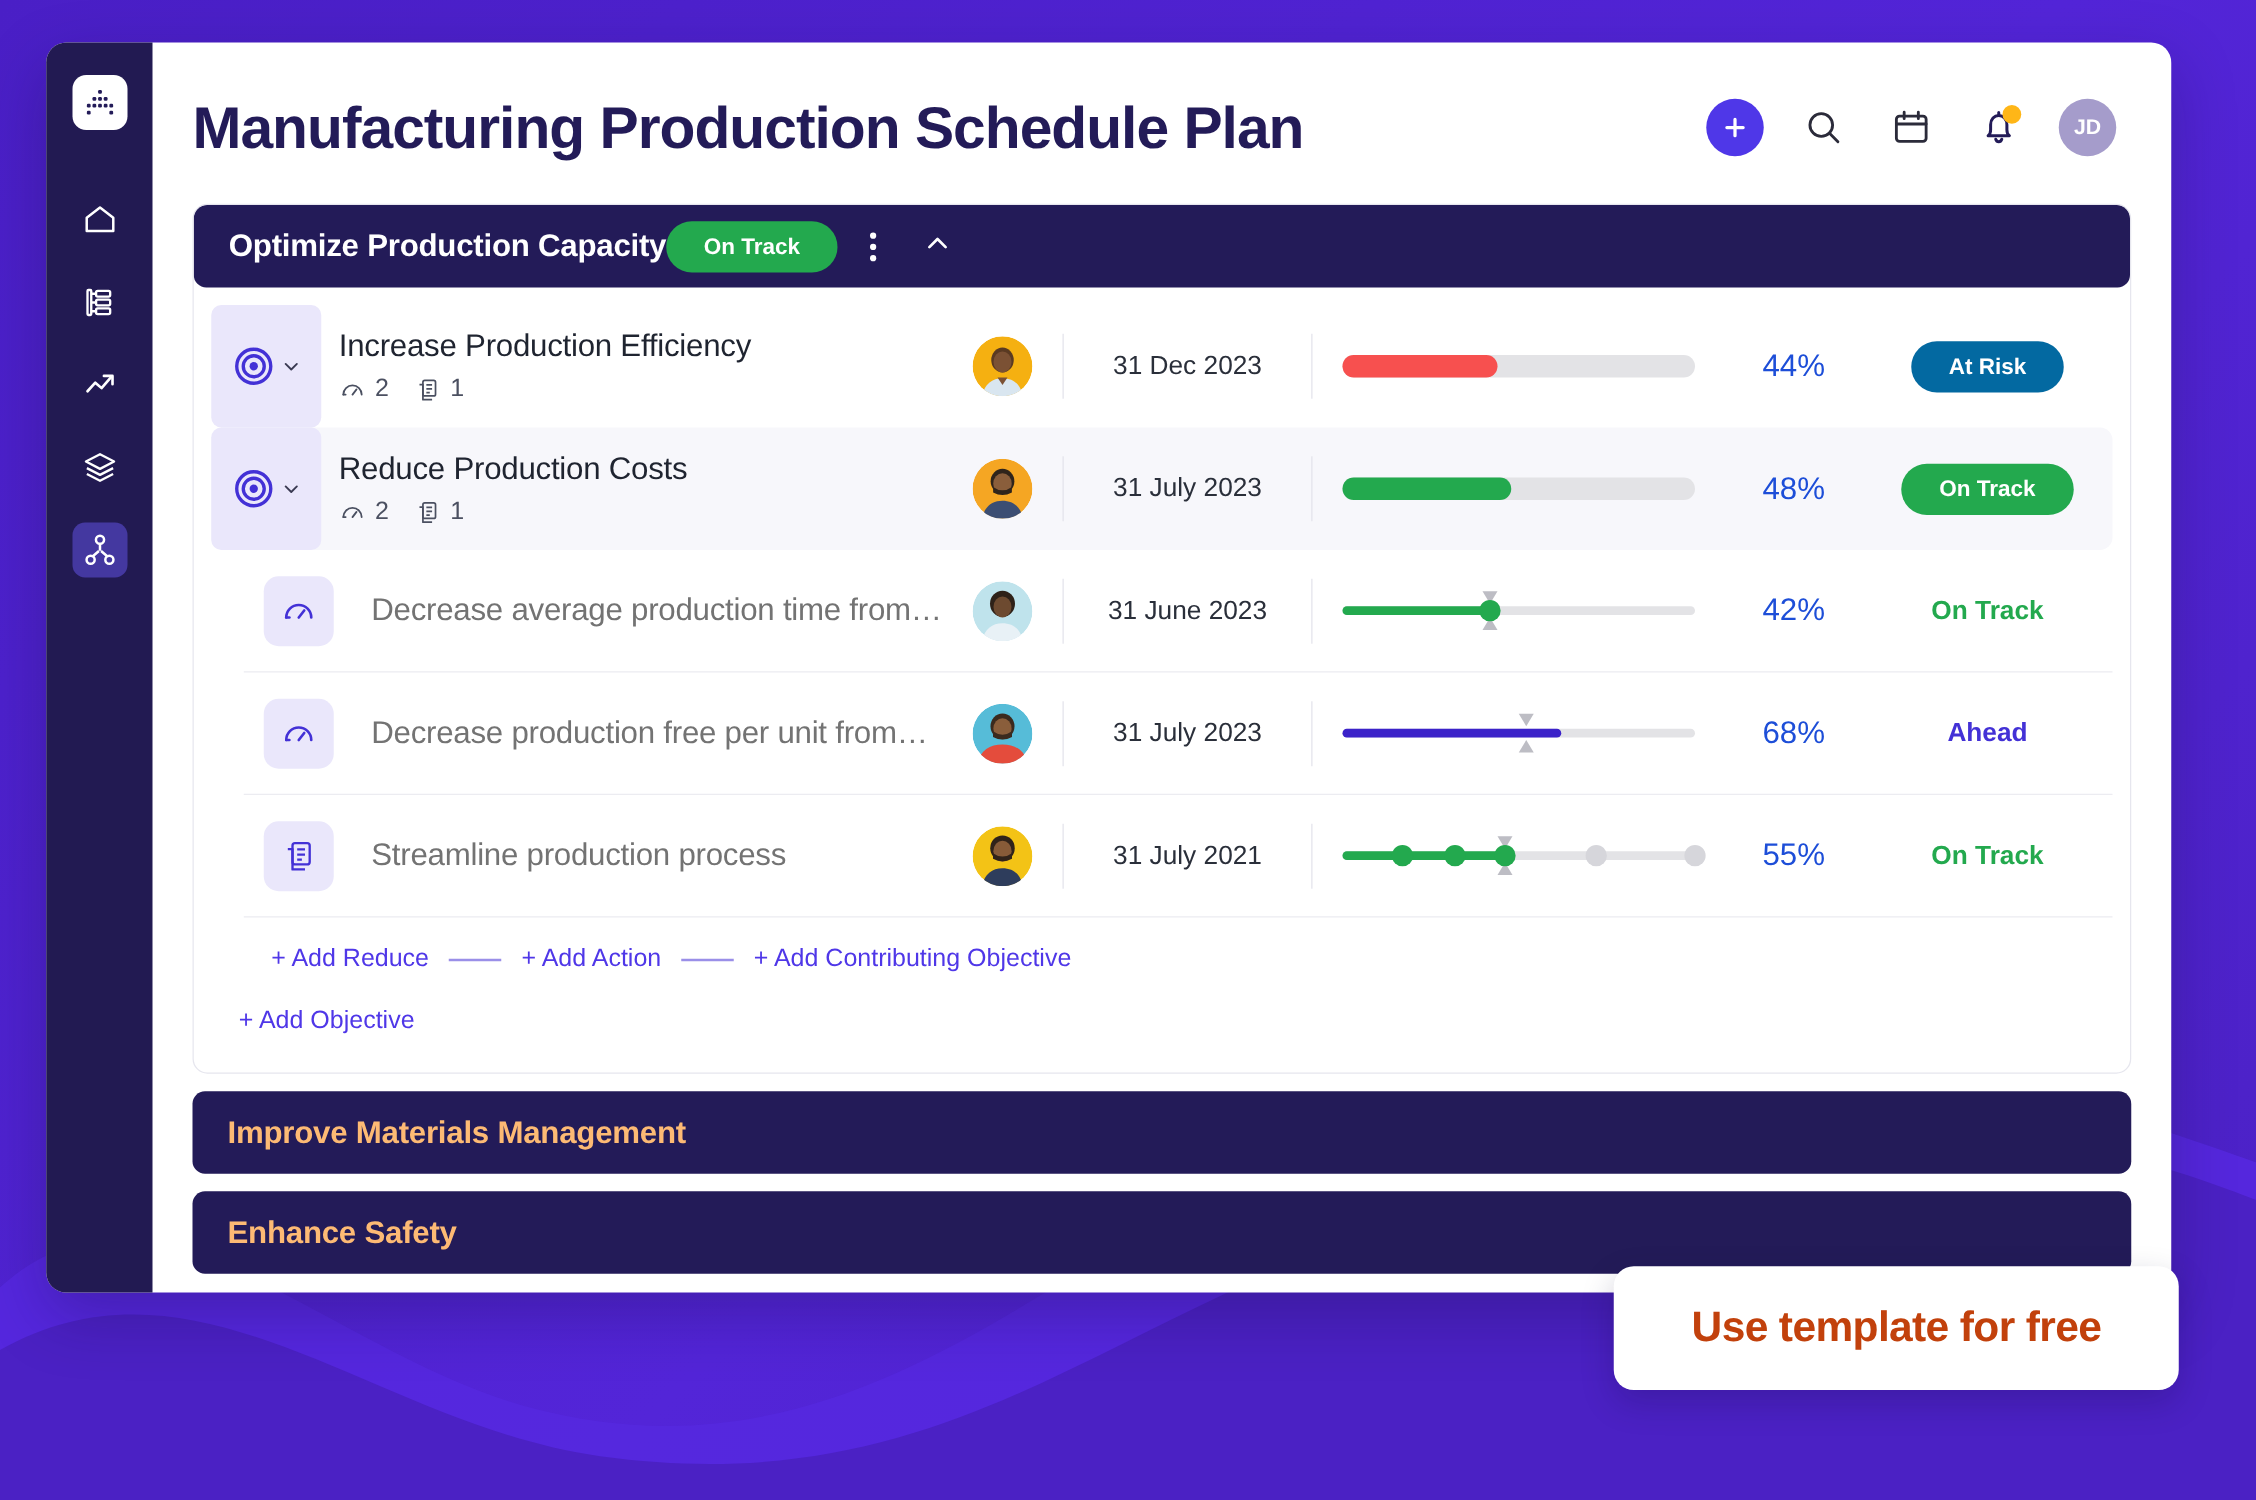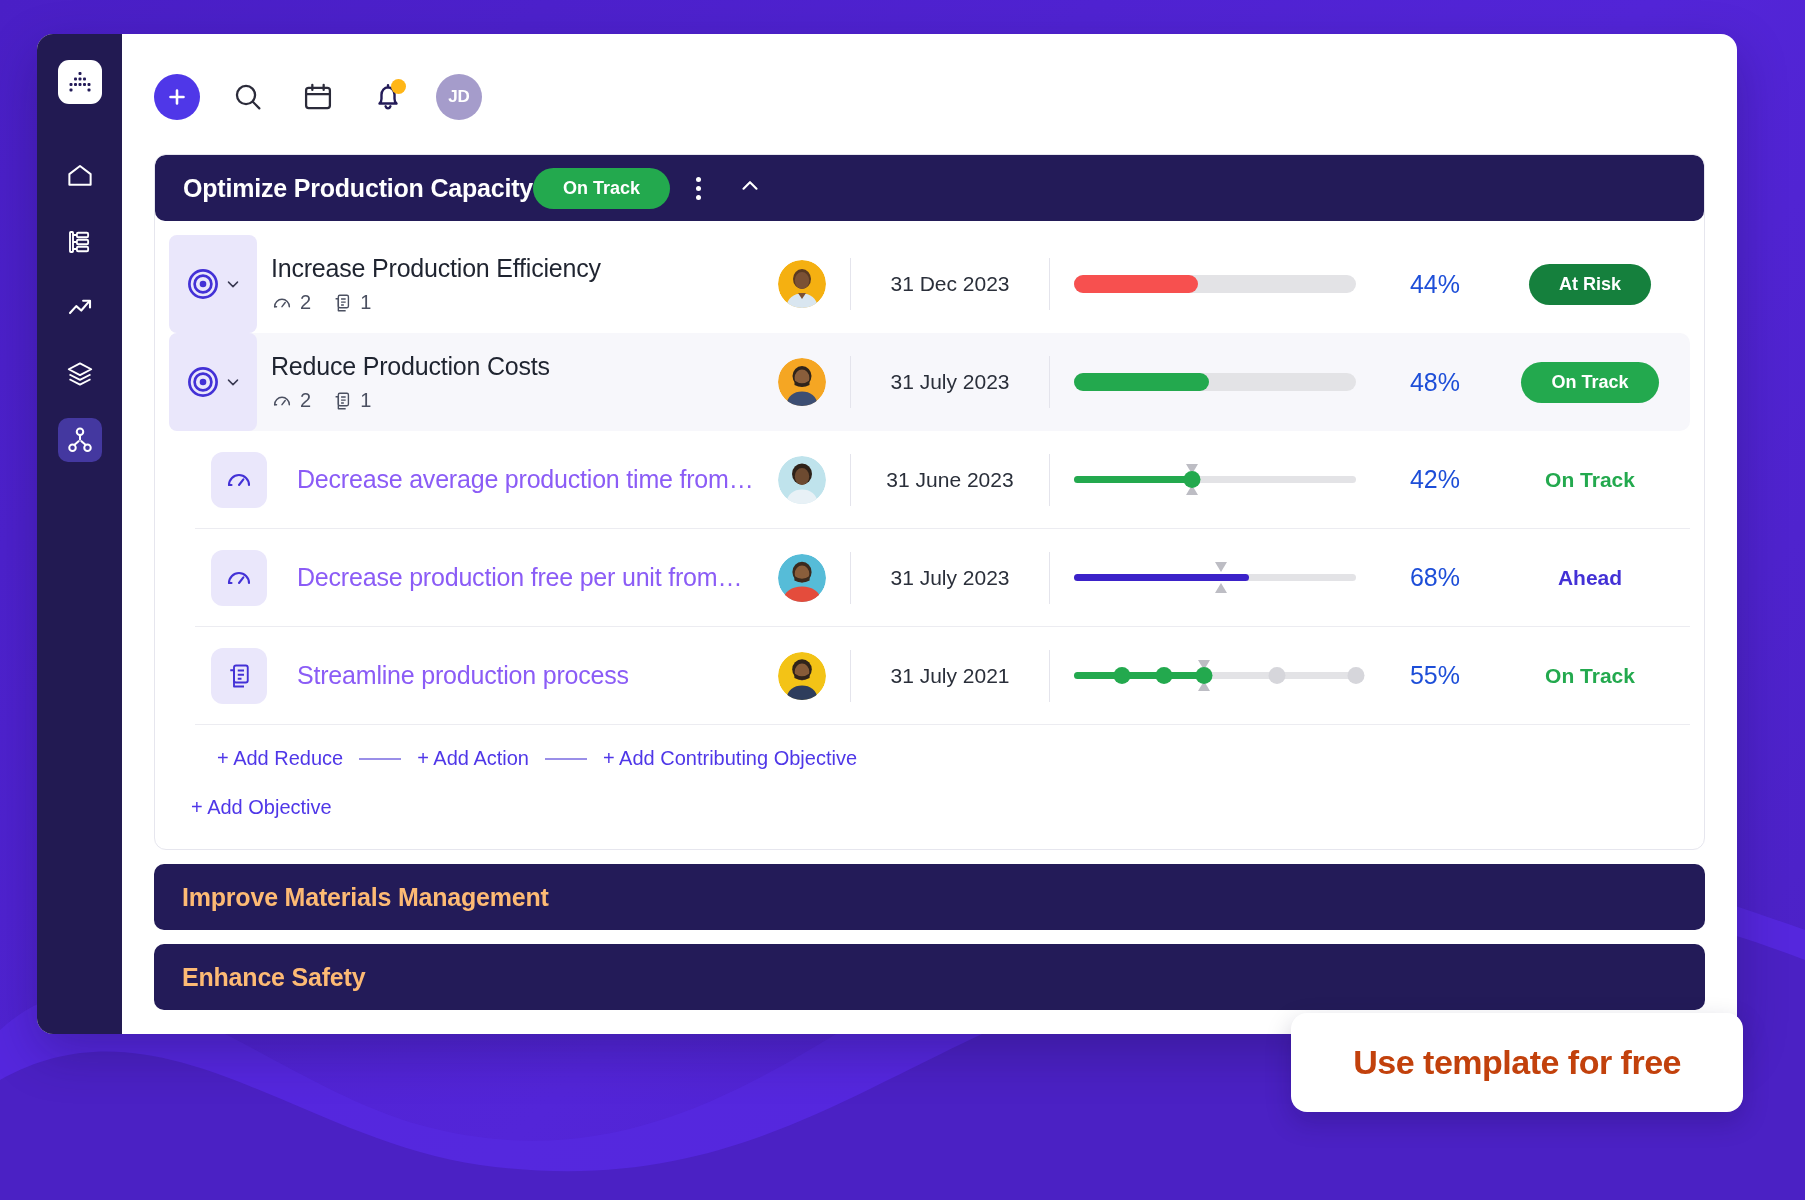--- a/index.html
+++ b/index.html
@@ -92,21 +92,21 @@
     padding: 0 22px 0 28px;
     border-radius: 10px;
   }
   .goal-head-title { font-size: 25px; font-weight: 600; letter-spacing: -.2px; }
   .goal-head-right { display: flex; align-items: center; gap: 18px; }
   .pill {
     border-radius: 999px; color: #fff; font-size: 18px; font-weight: 600;
     padding: 10px 30px; white-space: nowrap;
   }
   .pill.ontrack { background: #23A94E; }
-  .pill.atrisk  { background: #15803d; }
+  .pill.atrisk  { background: #0369a1; }
   .kebab { display:flex; flex-direction: column; gap: 4px; padding: 8px; cursor:pointer; }
   .kebab i { width: 5px; height: 5px; border-radius: 50%; background: #fff; display:block; }
   .chev-btn { padding: 8px 10px; cursor: pointer; }
 
   .goal-body { padding: 14px 14px 20px 14px; }
 
   
   .obj-row {
     display: flex; align-items: center;
     height: 98px; border-radius: 10px;
@@ -146,21 +146,21 @@
   .thin-track { width: 282px; height: 7px; border-radius: 999px; background: #E3E3E6; position: relative; }
   .thin-fill  { position: absolute; left: 0; top: 0; height: 7px; border-radius: 999px; }
   .marker { position: absolute; top: -13px; width: 16px; height: 33px; transform: translateX(-50%); }
   .dot { position: absolute; width: 17px; height: 17px; border-radius: 50%; top: -5px; transform: translateX(-50%); }
 
   
   .m-row { display: flex; align-items: center; height: 98px; border-bottom: 1px solid #ECECF1; }
   .m-row:last-of-type { border-bottom: none; }
   .m-tile-col { width: 88px; display: flex; justify-content: center; }
   .m-main { flex: 1; min-width: 0; padding-left: 14px; }
-  .m-title { font-size: 25px; color: #8b5cf6; font-weight: 400; letter-spacing: -.2px; white-space: nowrap; overflow: hidden; text-overflow: ellipsis; }
+  .m-title { font-size: 25px; color: #737373; font-weight: 400; letter-spacing: -.2px; white-space: nowrap; overflow: hidden; text-overflow: ellipsis; }
 
   .sub-block { margin-left: 26px; border-left: 0; }
 
   
   .add-links { display: flex; align-items: center; gap: 16px; padding: 22px 0 4px 22px; }
   .add-link { color: #4F37E8; font-size: 20px; font-weight: 500; cursor: pointer; white-space: nowrap;}
   .dashline { width: 42px; height: 2px; background: #9A8FE8; }
   .add-objective { padding: 22px 0 10px 22px; color: #4F37E8; font-size: 20px; font-weight: 500; cursor: pointer; }
 
   .collapsed-card {
@@ -252,20 +252,21 @@
         <circle cx="6" cy="18.2" r="2.6"></circle>
         <circle cx="18" cy="18.2" r="2.6"></circle>
         <path d="M12 8 V12.4 M7.4 16 L11.3 12.6 M16.6 16 L12.7 12.6"></path>
       </svg>
     </div>
   </div>
 
   <div class="content">
 
     <div class="topbar">
+      <div class="page-title">Manufacturing Production Schedule Plan</div>
 
       <div class="top-actions">
         <div class="add-fab">
           <svg width="24" height="24" viewBox="0 0 24 24" stroke="#fff" stroke-width="2.6" stroke-linecap="round">
             <path d="M12 5.5 V18.5 M5.5 12 H18.5"></path>
           </svg>
         </div>
 
         <div class="icon-btn">
           <svg width="34" height="34" viewBox="0 0 24 24" fill="none" stroke="#2B2B3A" stroke-width="1.6" stroke-linecap="round">

